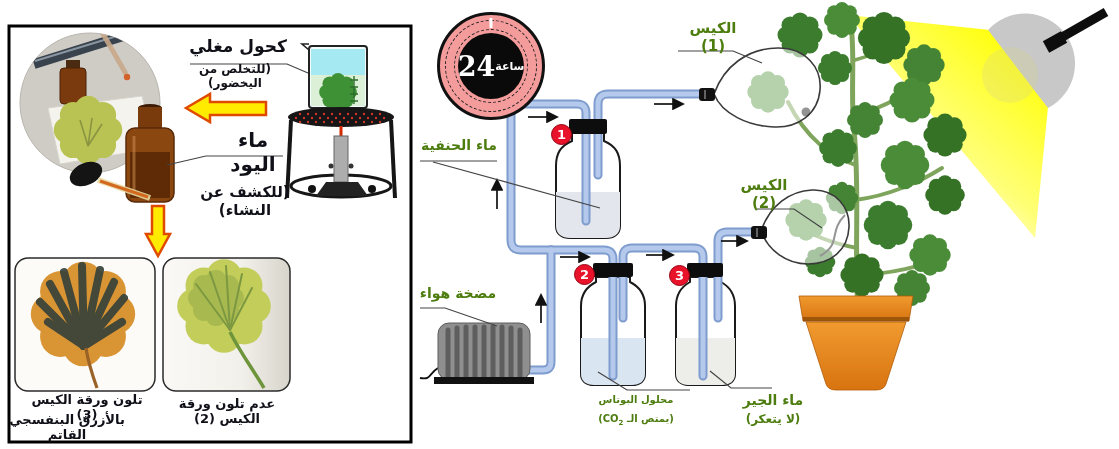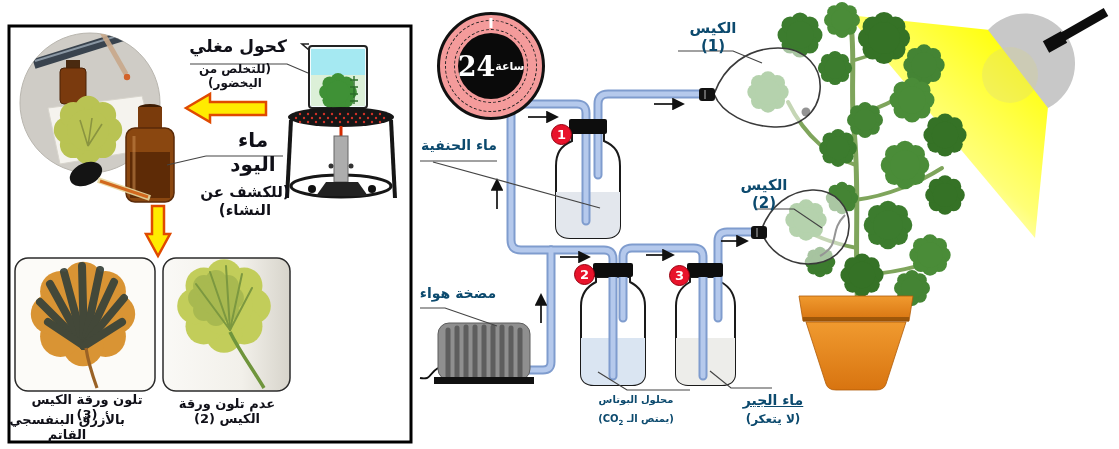--- a/index.html
+++ b/index.html
@@ -1,20 +1,20 @@
 <!DOCTYPE html>
 <html lang="ar"><head>
 <meta charset="utf-8">
 <style>
   html,body{margin:0;padding:0;background:#fff;}
   .stage{position:relative;width:1119px;height:449px;background:#fff;overflow:hidden;
          font-family:"DejaVu Sans","Liberation Sans",sans-serif;}
   .stage svg{position:absolute;left:0;top:0;}
   .lbl{position:absolute;font-weight:bold;color:#101018;direction:rtl;text-align:center;line-height:1.18;}
-  .lbl.navy{color:#0c4a6e;}
+  .lbl.navy{color:#4d7c0f;}
   .badge{position:absolute;width:19px;height:19px;border-radius:50%;background:#E8132B;border:1px solid #97000f;
          color:#fff;font-weight:bold;font-size:13px;display:flex;align-items:center;justify-content:center;z-index:6;}
   .timer{position:absolute;left:437px;top:12px;width:108px;height:108px;border-radius:50%;
          background:#F49B9B;border:3px solid #111;box-sizing:border-box;z-index:5;}
   .timer .dash1{position:absolute;inset:5px;border:1.6px dashed #222;border-radius:50%;}
   .timer .dash2{position:absolute;inset:14px;border:1.6px dashed #222;border-radius:50%;}
   .timer .disc{position:absolute;inset:18px;background:#0a0a0a;border-radius:50%;color:#fff;
                display:flex;flex-direction:row;align-items:center;justify-content:center;}
   .timer .num{font-size:27px;font-weight:bold;font-family:"DejaVu Serif","Liberation Serif",serif;line-height:1;}
   .timer .unit{font-size:11px;font-weight:bold;margin-top:1px;direction:rtl;}
@@ -351,21 +351,21 @@
   <div class="lbl" style="left:20px;top:392px;width:134px;font-size:13px;">تلون ورقة الكيس (3)</div>
   <div class="lbl" style="left:6px;top:412px;width:122px;font-size:13px;">بالأزرق البنفسجي القاتم</div>
   <div class="lbl" style="left:158px;top:396px;width:138px;font-size:13px;">عدم تلون ورقة الكيس (2)</div>
 
   <div class="lbl navy" style="left:418px;top:137px;width:82px;font-size:14px;">ماء الحنفية</div>
   <div class="lbl navy" style="left:418px;top:285px;width:80px;font-size:14px;">مضخة هواء</div>
   <div class="lbl navy" style="left:682px;top:20px;width:62px;font-size:15px;">الكيس (1)</div>
   <div class="lbl navy" style="left:736px;top:177px;width:56px;font-size:15px;">الكيس (2)</div>
   <div class="lbl navy" style="left:586px;top:394px;width:100px;font-size:10px;">محلول البوتاس</div>
   <div class="lbl navy" style="left:584px;top:413px;width:104px;font-size:10px;text-align:center;" dir="rtl"><span>(يمتص الـ </span><span dir="ltr"><span>CO</span><sub>2</sub></span><span>)</span></div>
-  <div class="lbl navy" style="left:742px;top:392px;width:62px;font-size:14px;text-decoration:underline;">ماء الجير</div>
+  <div class="lbl navy" style="left:742px;top:392px;width:62px;font-size:14px;">ماء الجير</div>
   <div class="lbl navy" style="left:744px;top:412px;width:58px;font-size:12px;">(لا يتعكر)</div>
 
   <div class="timer">
     <div class="dash1"></div>
     <div class="dash2"></div>
     <div class="tick"></div>
     <div class="disc">
       <div class="num">24</div>
       <div class="unit">ساعة</div>
     </div>

